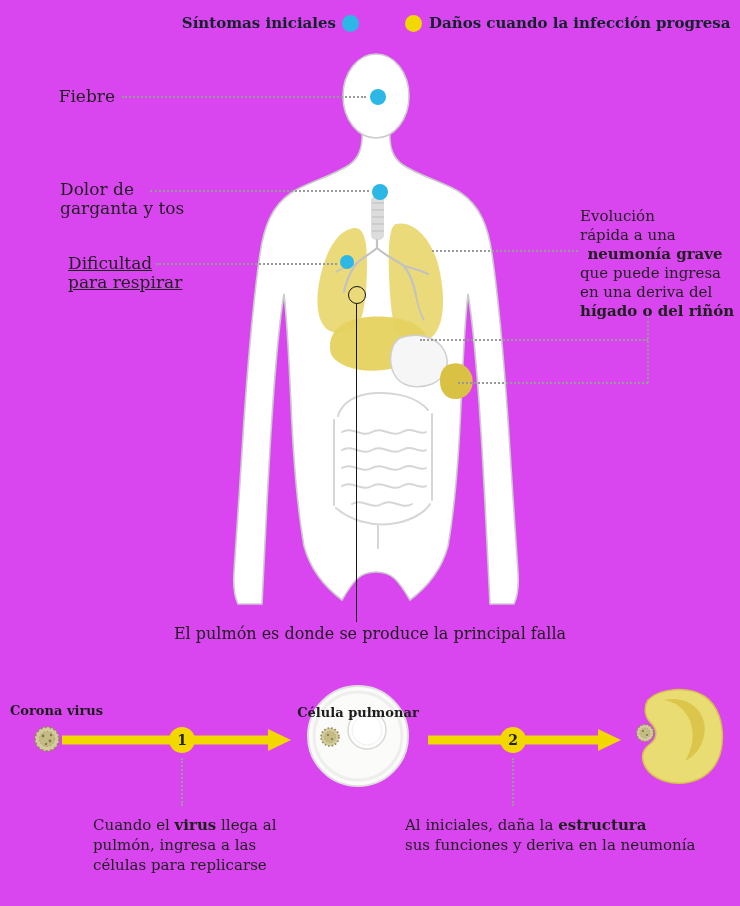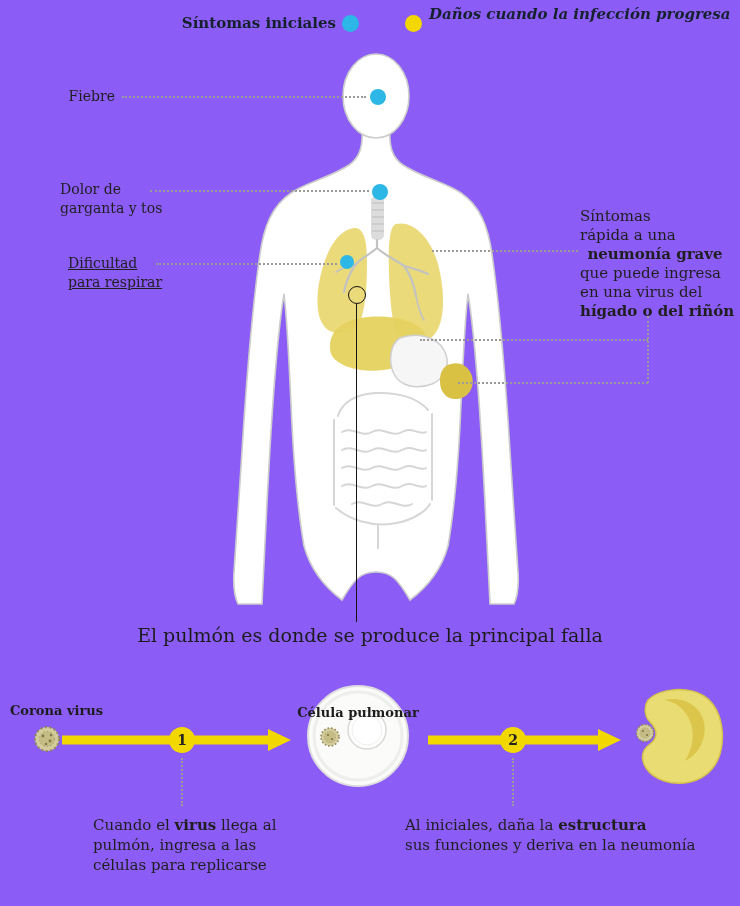--- a/index.html
+++ b/index.html
@@ -1,45 +1,45 @@
 <!DOCTYPE html>
 <html><head>
 <meta charset="utf-8">
 <style>
   * { margin:0; padding:0; box-sizing:border-box; }
   html,body { background:#ffffff; }
   body { font-family:"DejaVu Serif", serif; color:#222; }
-  .stage { position:relative; width:740px; height:906px; background:#8b5cf6; overflow:hidden; }
+  .stage { position:relative; width:740px; height:906px; background:#d946ef; overflow:hidden; }
   .abs { position:absolute; }
   svg.layer { position:absolute; left:0; top:0; }
 
   
   .legend-label { font-size:15px; font-weight:bold; color:#15222e; line-height:17px; white-space:nowrap; }
   .dot { border-radius:50%; }
   .dot.cyan { background:#2cb7e6; }
   .dot.yellow { background:#f3d800; }
 
   
-  .label { font-size:14px; line-height:19px; color:#1f1f1f; }
+  .label { font-size:17px; line-height:19px; color:#1f1f1f; }
   .label .ln { display:block; white-space:nowrap; }
   .right-align { text-align:right; }
 
   
   .dotline-h { height:0; border-top:2px dotted #9a9a9a; }
   .dotline-v { width:0; border-left:2px dotted #9a9a9a; }
 
   
   .pointer-line { width:0; border-left:1.5px solid #141414; }
   .pointer-circle { width:18px; height:18px; border:1.6px solid #141414; border-radius:50%; background:transparent; }
 
   .evolution { font-size:15px; line-height:19px; color:#1f1f1f; }
   .evolution .ln { display:block; white-space:nowrap; }
   .b { font-weight:bold;text-align:center; }
 
-  .caption { left:0; right:0; text-align:center; font-size:19px; color:#1c1c1c; }
+  .caption { left:0; right:0; text-align:center; font-size:16px; color:#1c1c1c; }
 
   .small-bold { font-size:13px; font-weight:bold; color:#1c1c1c; white-space:nowrap; }
 
   .badge { width:26px; height:26px; border-radius:50%; background:#f3d800;
            display:flex; align-items:center; justify-content:center;
            font-size:14px; font-weight:bold; color:#222; }
 
   .step { font-size:15px; line-height:20px; color:#1f1f1f; }
   .step .ln { display:block; white-space:nowrap; }
 </style>
@@ -186,46 +186,46 @@
         <circle cx="645" cy="733" r="5" fill="#c4bb85" stroke="#a39a66" stroke-width="0.8" stroke-dasharray="1.2 1.6"></circle>
         <circle cx="643" cy="731" r="1.1" fill="#7e7848"></circle>
         <circle cx="647" cy="735" r="1.1" fill="#7e7848"></circle>
       </g>
     </g>
   </svg>
 
   <div class="abs legend-label right-align" style="right:404px; top:15px;">Síntomas iniciales</div>
   <div class="abs dot cyan" style="left:342px; top:15px; width:17px; height:17px;"></div>
   <div class="abs dot yellow" style="left:405px; top:15px; width:17px; height:17px;"></div>
-  <div class="abs legend-label" style="left:429px; top:6px;font-style:italic;">Daños cuando la infección progresa</div>
+  <div class="abs legend-label" style="left:429px; top:15px;">Daños cuando la infección progresa</div>
 
   <div class="abs label right-align" style="left:20px; top:87px; width:95px;">Fiebre</div>
   <div class="abs dotline-h" style="left:122px; top:96px; width:244px;"></div>
   <div class="abs dot cyan" style="left:370px; top:89px; width:16px; height:16px;"></div>
 
   <div class="abs label" style="left:60px; top:180px; width:85px;">
     <span class="ln">Dolor de</span>
     <span class="ln">garganta y tos</span>
   </div>
   <div class="abs dotline-h" style="left:150px; top:190px; width:219px;"></div>
   <div class="abs dot cyan" style="left:372px; top:184px; width:16px; height:16px;"></div>
 
   <div class="abs label" style="left:68px; top:254px; width:100px;text-decoration:underline;">
     <span class="ln">Dificultad</span>
     <span class="ln">para respirar</span>
   </div>
   <div class="abs dotline-h" style="left:156px; top:263px; width:181px;"></div>
   <div class="abs dot cyan" style="left:340px; top:255px; width:14px; height:14px;"></div>
 
   <div class="abs evolution" style="left:580px; top:207px; width:150px;">
-    <span class="ln">Síntomas</span>
+    <span class="ln">Evolución</span>
     <span class="ln">rápida a una</span>
     <span class="ln b">neumonía grave</span>
     <span class="ln">que puede ingresa</span>
-    <span class="ln">en una virus del</span>
+    <span class="ln">en una deriva del</span>
     <span class="ln b">hígado o del riñón</span>
   </div>
   <div class="abs dotline-h" style="left:432px; top:250px; width:146px;"></div>
   <div class="abs dotline-v" style="left:647px; top:316px; height:67px;"></div>
   <div class="abs dotline-h" style="left:420px; top:339px; width:228px;"></div>
   <div class="abs dotline-h" style="left:458px; top:382px; width:190px;"></div>
 
   <div class="abs pointer-circle" style="left:348px; top:286px;"></div>
   <div class="abs pointer-line" style="left:356px; top:304px; height:318px;"></div>
   <div class="abs caption" style="top:624px;">El pulmón es donde se produce la principal falla</div>

